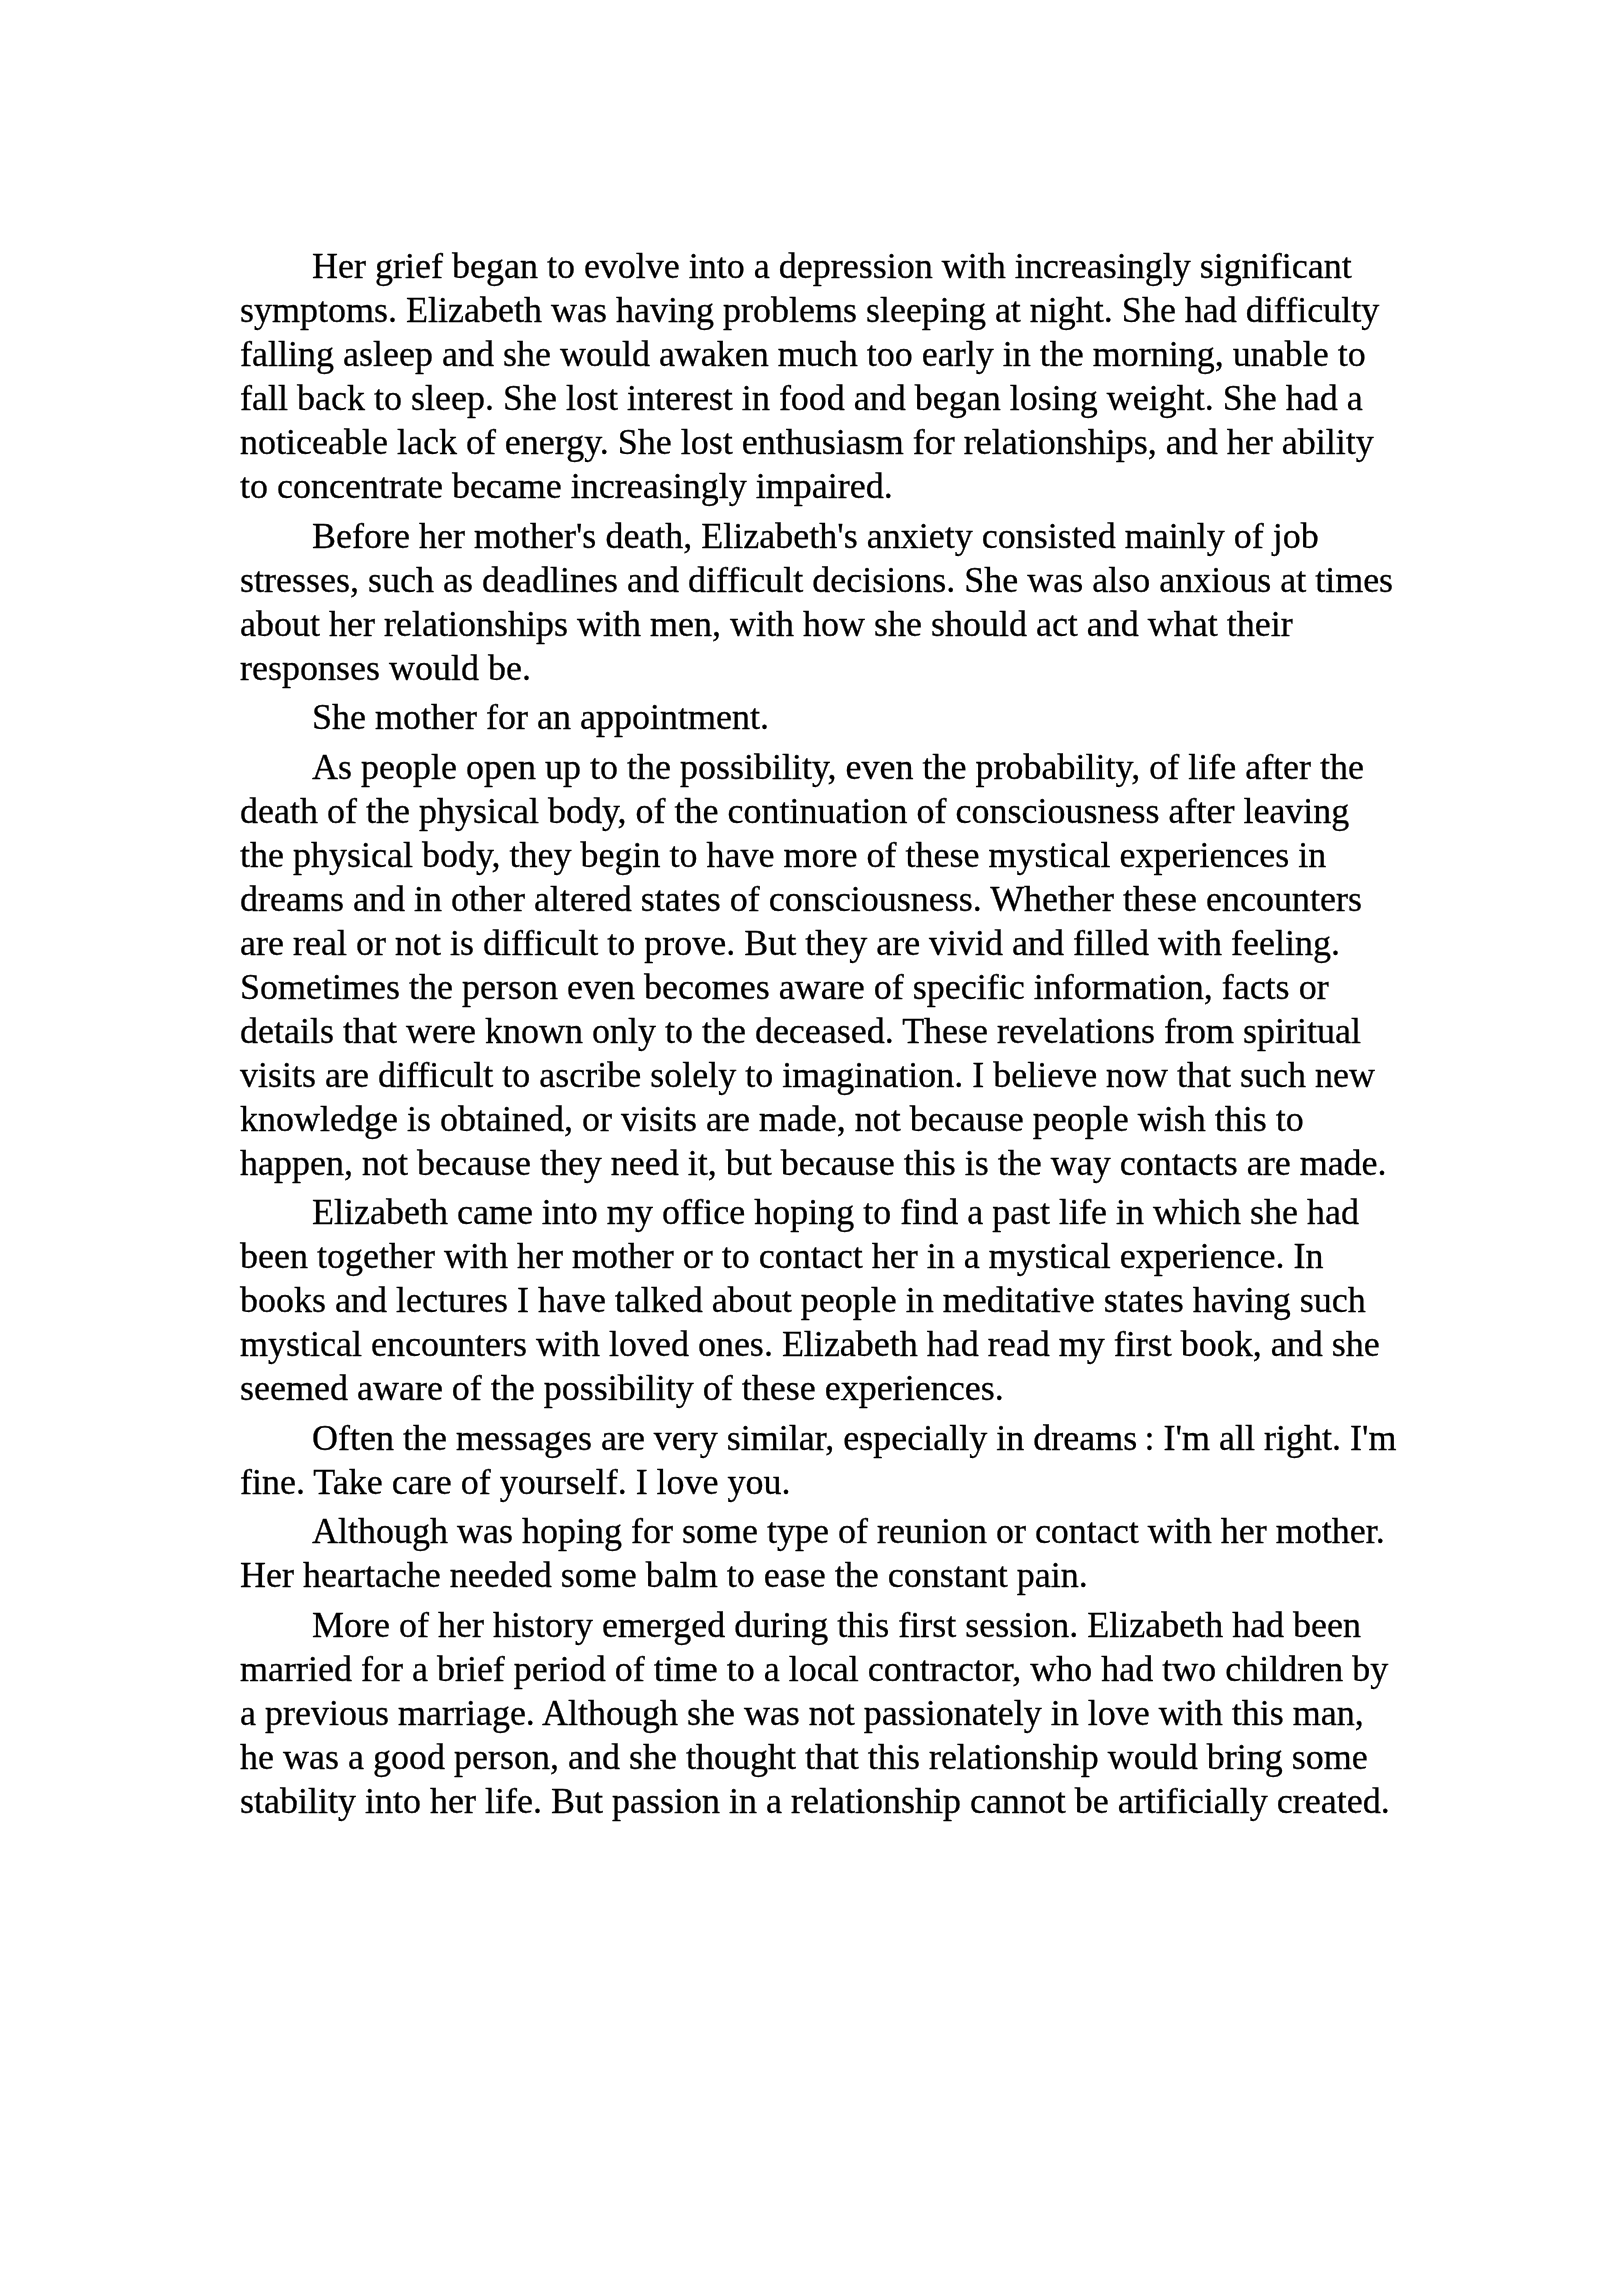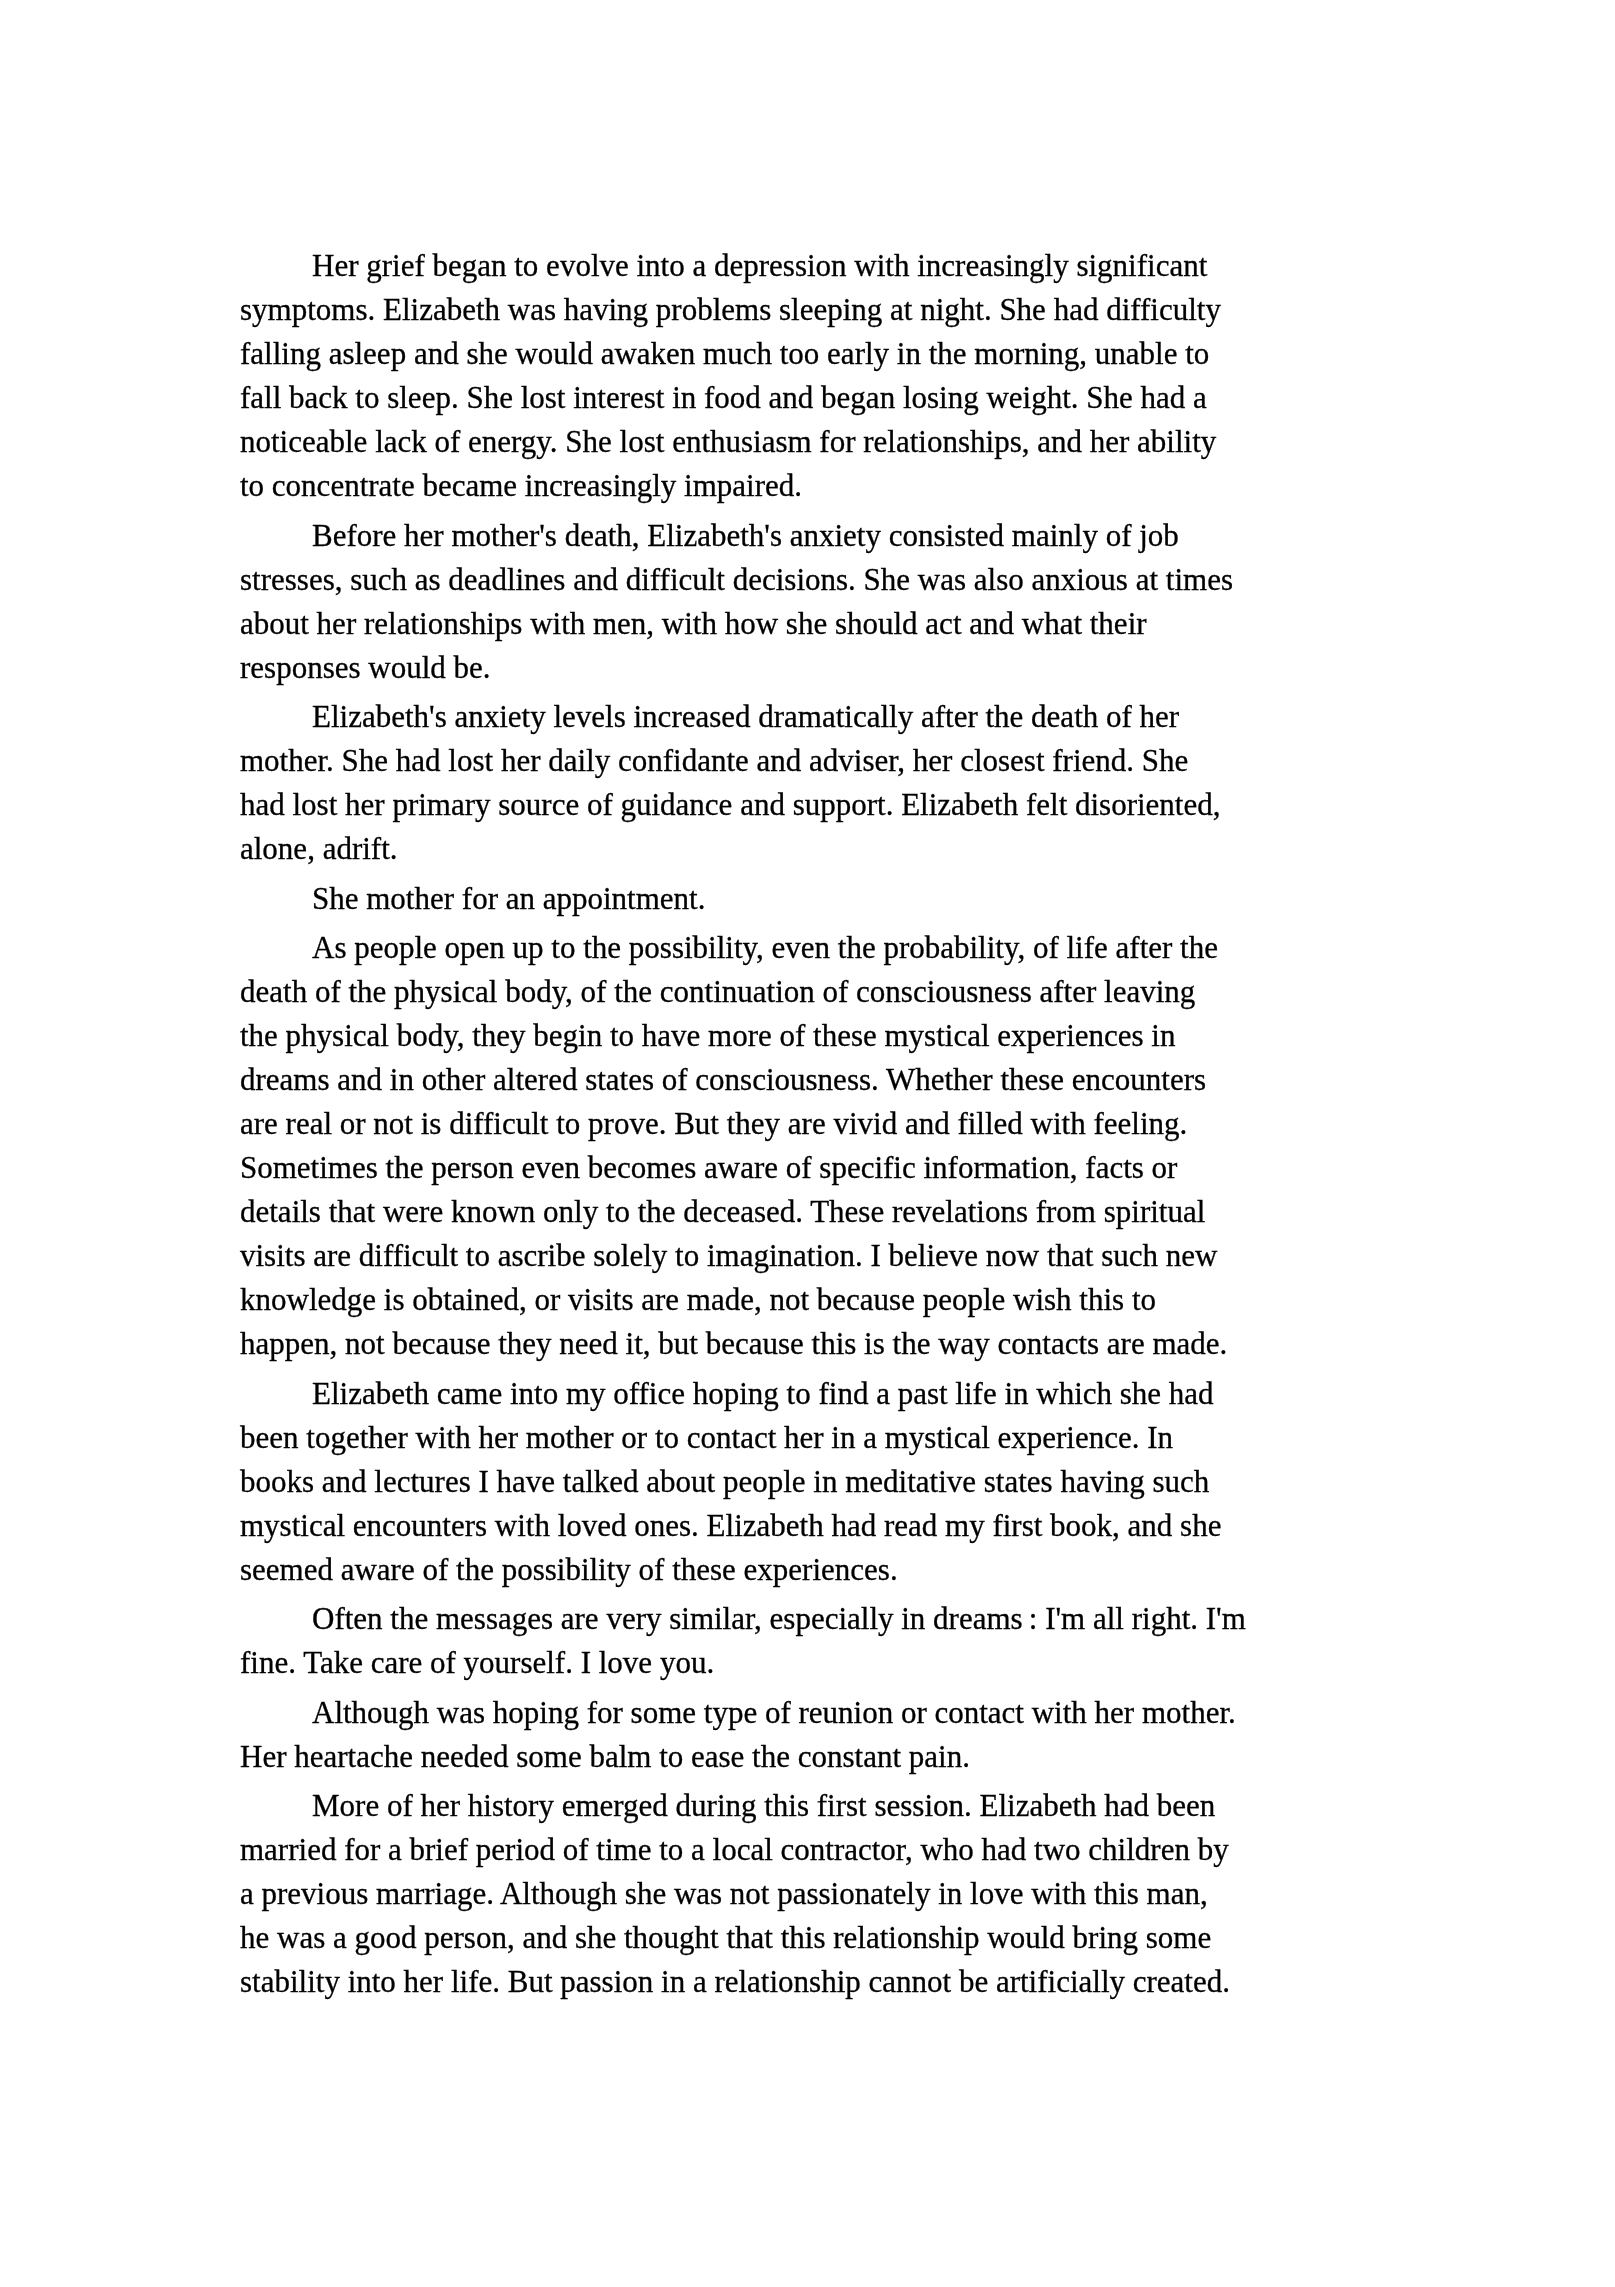--- a/index.html
+++ b/index.html
@@ -12,21 +12,21 @@
     background: #ffffff;
     position: relative;
     font-family: "Liberation Serif", "DejaVu Serif", serif;
     color: #000000;
   }
   .page-text {
     position: absolute;
     left: 240px;
     top: 244px;
     width: 1209px;
-    font-size: 31px;
+    font-size: 36px;
     line-height: 44px;
     text-align: left;
     -webkit-text-stroke: 0.3px currentColor;
   }
   .para {
     margin: 0 0 5.5px 0;
     padding: 0;
     text-indent: 72px;
     white-space: pre-line; 
   }
@@ -38,24 +38,20 @@
   <p class="para">Her grief began to evolve into a depression with increasingly significant
 symptoms. Elizabeth was having problems sleeping at night. She had difficulty
 falling asleep and she would awaken much too early in the morning, unable to
 fall back to sleep. She lost interest in food and began losing weight. She had a
 noticeable lack of energy. She lost enthusiasm for relationships, and her ability
 to concentrate became increasingly impaired.</p>
   <p class="para">Before her mother's death, Elizabeth's anxiety consisted mainly of job
 stresses, such as deadlines and difficult decisions. She was also anxious at times
 about her relationships with men, with how she should act and what their
 responses would be.</p>
-  <p class="para">Elizabeth's anxiety levels increased dramatically after the death of her
-mother. She had lost her daily confidante and adviser, her closest friend. She
-had lost her primary source of guidance and support. Elizabeth felt disoriented,
-alone, adrift.</p>
   <p class="para">She mother for an appointment.</p>
   <p class="para">As people open up to the possibility, even the probability, of life after the
 death of the physical body, of the continuation of consciousness after leaving
 the physical body, they begin to have more of these mystical experiences in
 dreams and in other altered states of consciousness. Whether these encounters
 are real or not is difficult to prove. But they are vivid and filled with feeling.
 Sometimes the person even becomes aware of specific information, facts or
 details that were known only to the deceased. These revelations from spiritual
 visits are difficult to ascribe solely to imagination. I believe now that such new
 knowledge is obtained, or visits are made, not because people wish this to

